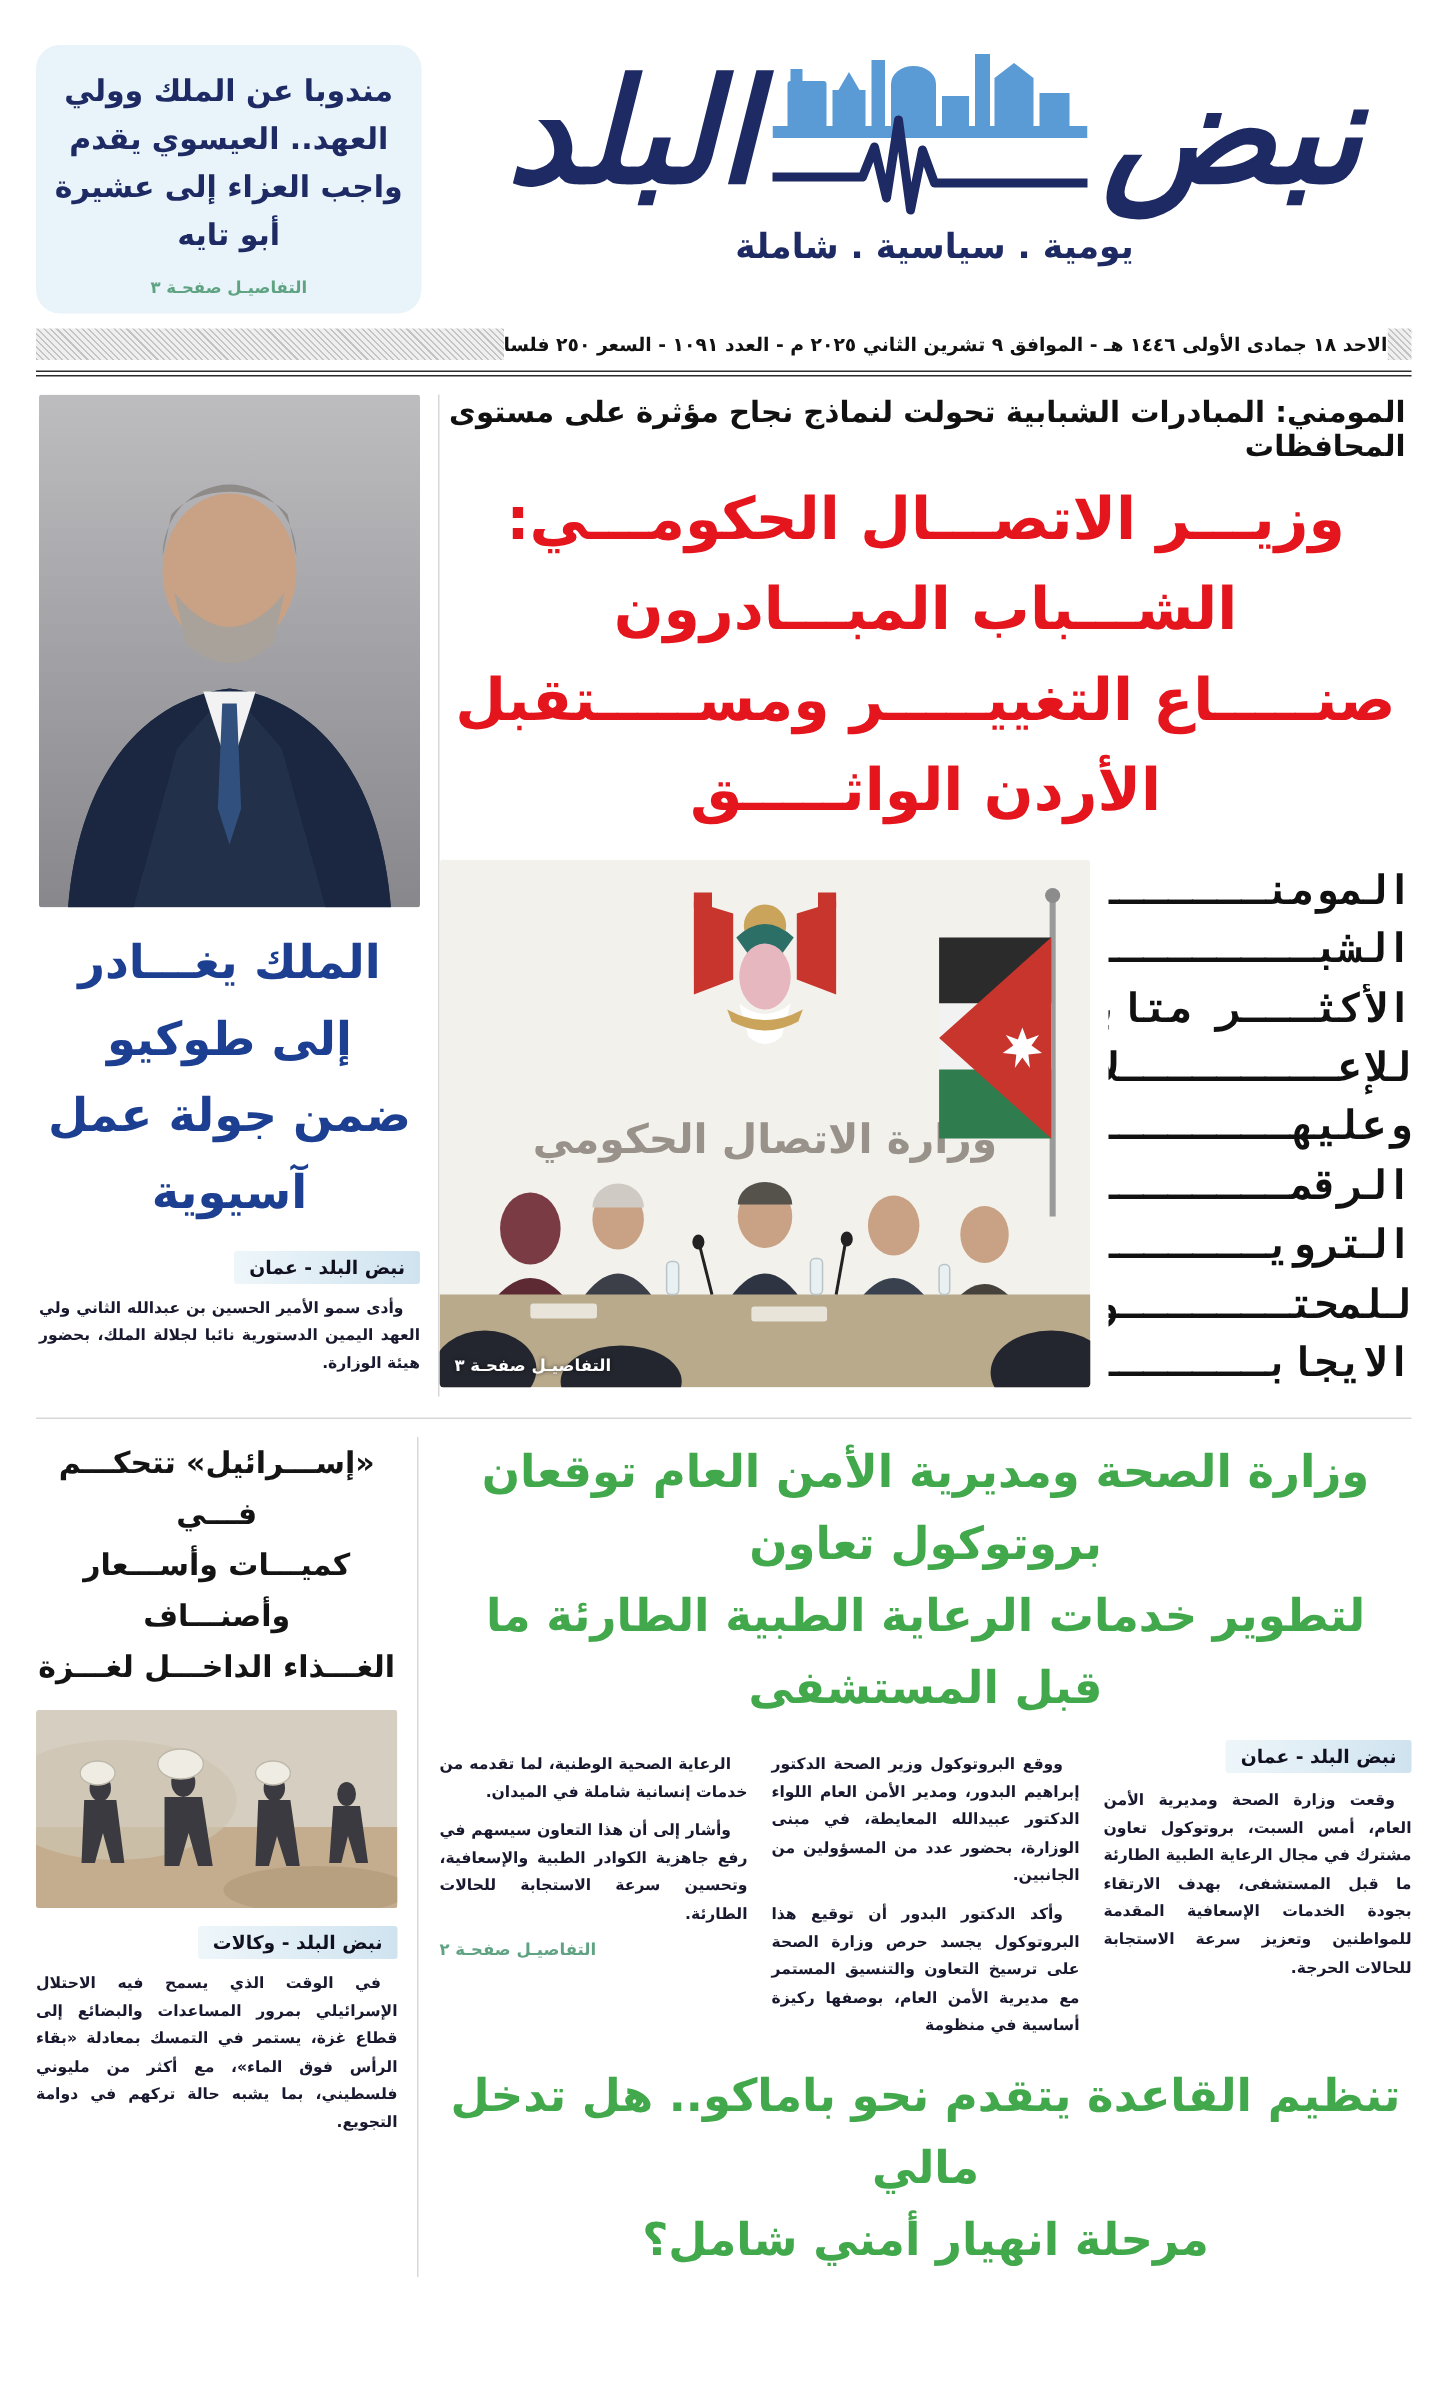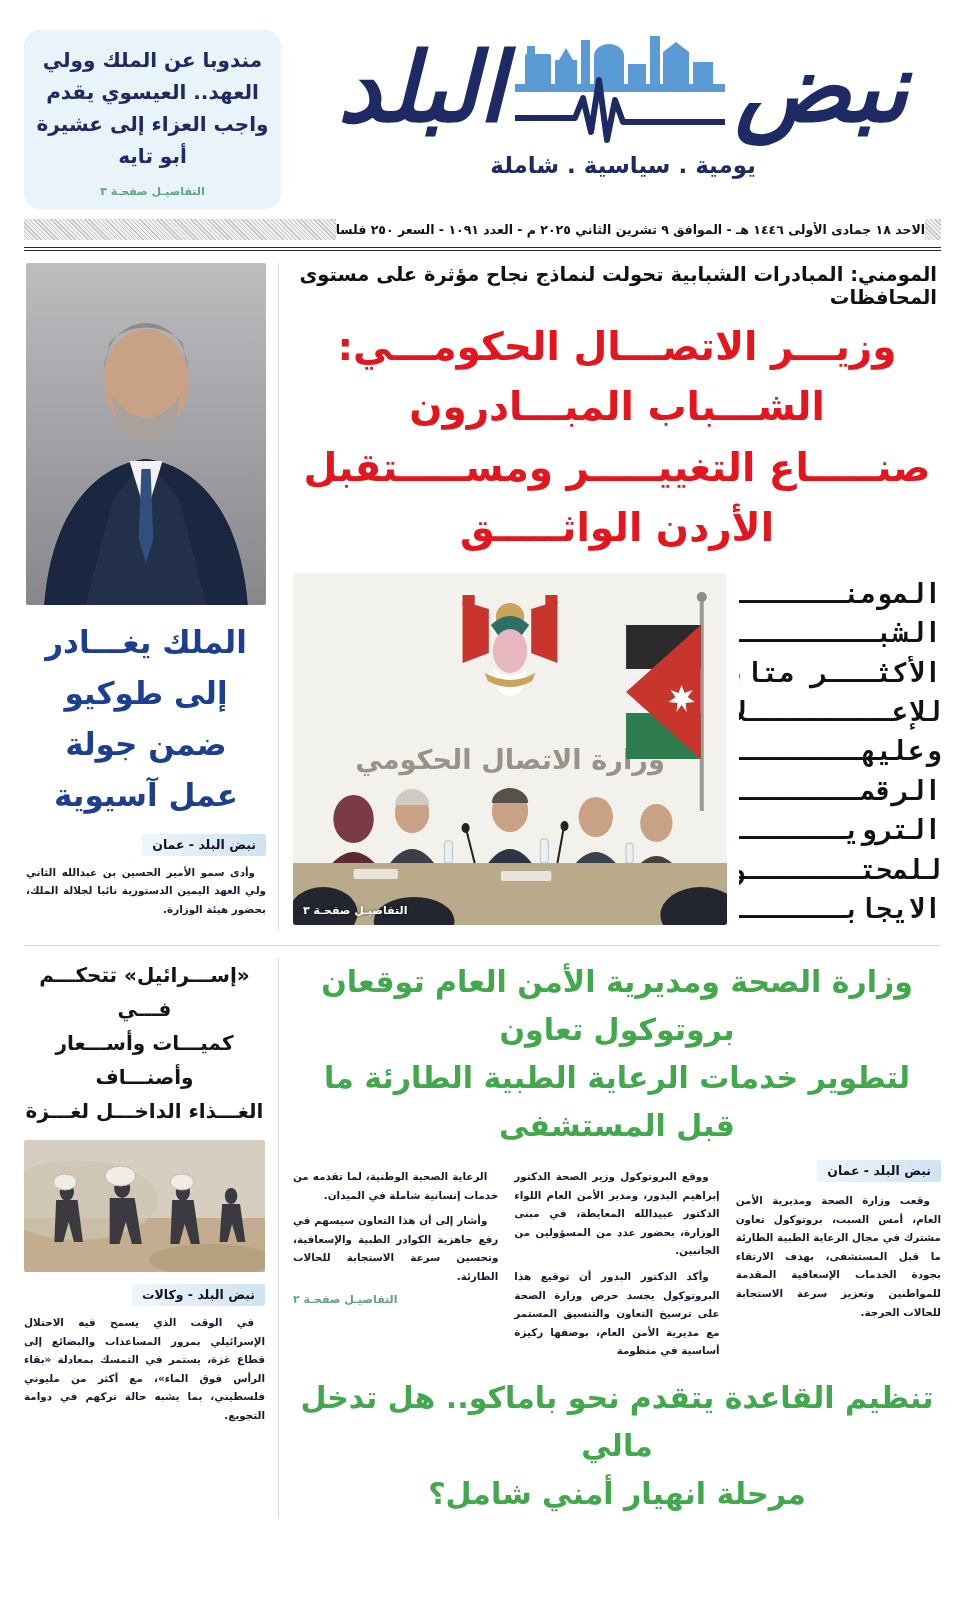--- a/index.html
+++ b/index.html
@@ -23,21 +23,21 @@
   .promo-text { color:#1e2a63; font-weight:bold; font-size:20px; line-height:1.6; }
   .promo-details { margin-top:8px; }
   .details { color:#5fa383; font-weight:bold; font-size:11px; display:inline-block; }
   .dateline { display:flex; align-items:stretch; height:21px; margin-top:10px; }
   .hatch { background:repeating-linear-gradient(45deg,#c4c4c4 0 1px,#efefef 1px 3px); }
   .hatch-right { width:16px; }
   .hatch-left { flex:1; }
   .dateline-text { background:#ffffff; padding:0 0; font-size:12.5px; font-weight:bold; color:#111; white-space:nowrap; display:flex; align-items:center; }
   .double-rule { margin-top:7px; height:4px; border-top:1px solid #2b2b2b; border-bottom:1px solid #2b2b2b; }
   
-  .main-grid { display:grid; grid-template-columns:648px minmax(0,1fr); gap:14px; margin-top:12px; }
+  .main-grid { display:grid; grid-template-columns:648px minmax(0,1fr); margin-top:12px; }
   .lead-kicker { font-size:19.5px; font-weight:bold; color:#111; text-align:right; padding-right:4px; }
   .lead-headline { color:#e5151d; font-weight:bold; font-size:39px; text-align:center; line-height:1.55; margin-top:8px; }
   .lead-media-row { display:flex; gap:12px; margin-top:14px; }
   .conf-photo { position:relative; flex:1; height:352px; border-radius:3px; overflow:hidden; }
   .conf-photo svg { display:block; width:100%; height:100%; }
   .photo-caption { position:absolute; left:10px; bottom:8px; color:#ffffff; font-size:11px; font-weight:bold; text-shadow:0 0 3px rgba(0,0,0,.6); }
   .side-head { width:202px; padding-top:4px; }
   .side-line { font-size:27px; font-weight:bold; color:#111; line-height:1.46; text-align:left; white-space:nowrap; overflow:hidden;font-family:Liberation Mono, monospace; }
   .left-col { border-left:0; padding-left:2px; border-right:1px solid #d8d8d8; padding-right:12px; }
   .king-photo { width:100%; height:342px; border-radius:2px; overflow:hidden; }

